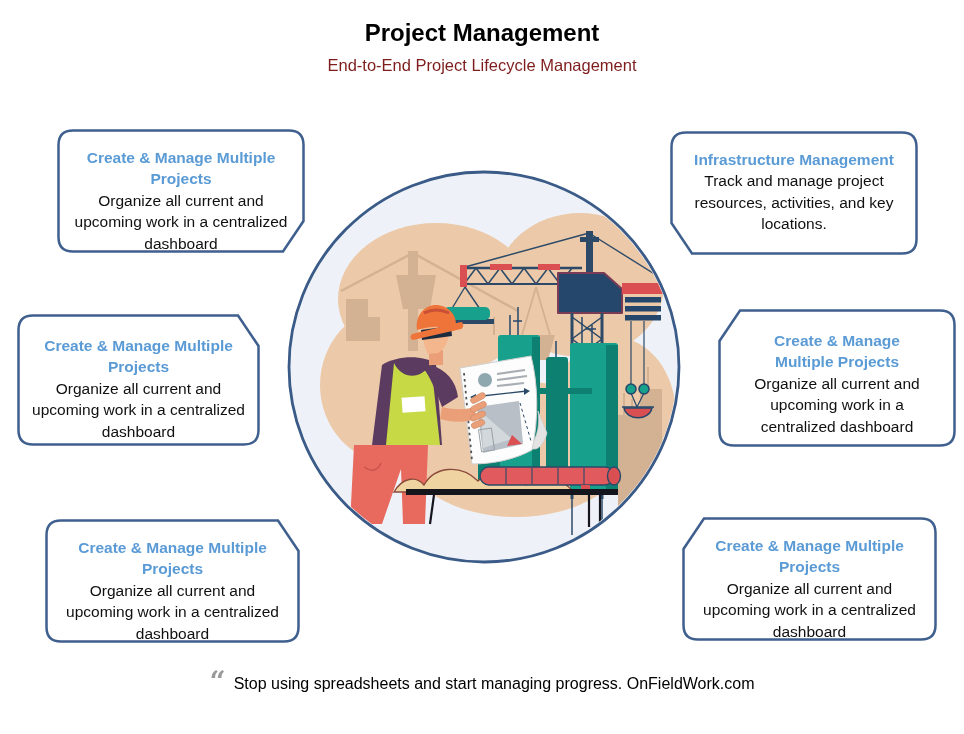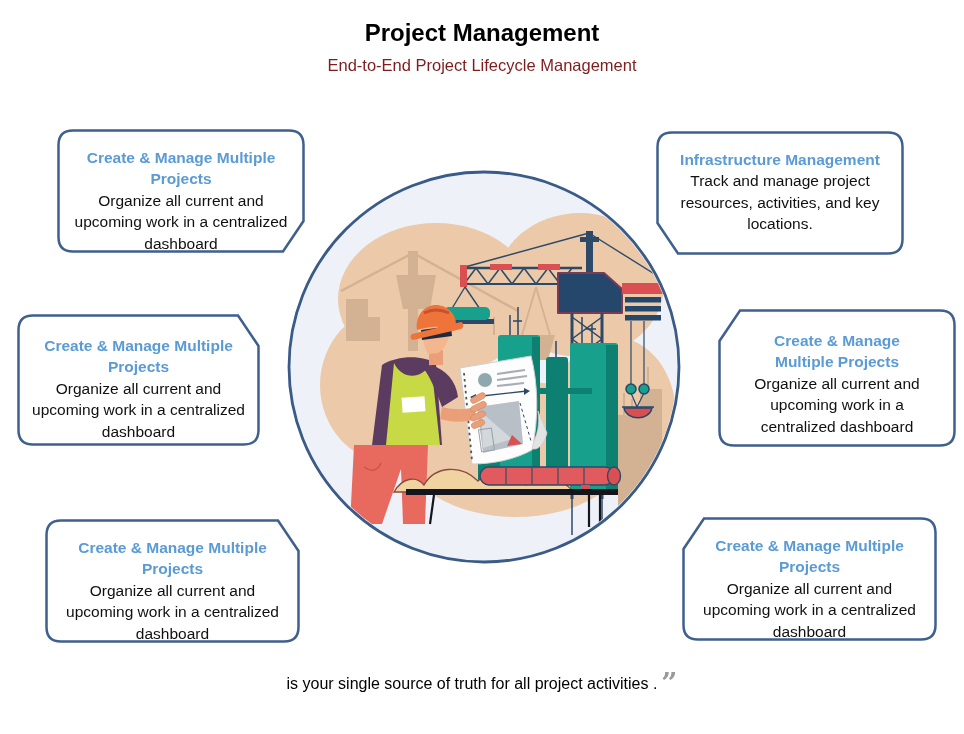--- a/index.html
+++ b/index.html
@@ -8,21 +8,21 @@
   .title{position:absolute;top:19px;left:0;width:100%;text-align:center;
          font-size:24px;font-weight:bold;color:#000;}
   .subtitle{position:absolute;top:56px;left:0;width:100%;text-align:center;
          font-size:16.5px;color:#7f1d1d;}
   .callout{position:absolute;}
   .callout svg.bubble{position:absolute;left:0;top:0;width:100%;height:100%;overflow:visible;}
   .callout-text{position:relative;padding:10px 14px 0 14px;text-align:center;line-height:1.38;margin-top:8px;}
   .callout-heading{font-size:15.5px;font-weight:bold;color:#5b9bd5;}
   .callout-body{font-size:15.5px;color:#101010;}
   .c-tl{left:57px;top:129px;width:248px;height:124px;}
-  .c-tr{left:656px;top:131px;width:248px;height:124px;}
+  .c-tr{left:670px;top:131px;width:248px;height:124px;}
   .c-ml{left:17px;top:314px;width:243px;height:132px;}
   .c-mr{left:718px;top:309px;width:238px;height:138px;}
   .c-ml .callout-text{padding-top:13px;}
   .c-mr .callout-text{padding:13px 26px 0 26px;}
   .c-bl{left:45px;top:519px;width:255px;height:124px;}
   .c-br{left:682px;top:517px;width:255px;height:124px;}
   .illustration{position:absolute;left:284px;top:167px;width:400px;height:400px;}
   .quote{position:absolute;top:672px;left:0;width:100%;text-align:center;
          font-size:16px;color:#000;line-height:1.45;}
   .qmark{font-family:"DejaVu Serif",serif;font-weight:bold;font-size:28px;
@@ -249,17 +249,17 @@
           <rect x="186" y="237" width="17" height="6" rx="3" transform="rotate(-26 194 240)"></rect>
           <rect x="186" y="246" width="16" height="6" rx="3" transform="rotate(-24 194 249)"></rect>
           <rect x="187" y="254" width="14" height="6" rx="3" transform="rotate(-22 194 257)"></rect>
         </g>
       </g>
     </g>
   </svg>
 
   <div class="quote">
     <div>
-      <span>is your single source of truth for all project activities .</span><span class="qmark qclose">”</span>
+      <span class="qmark qopen">“</span><span>Stop using spreadsheets and start managing progress. OnFieldWork.com</span>
     </div>
   </div>
 
 </div>
 
 </body></html>

